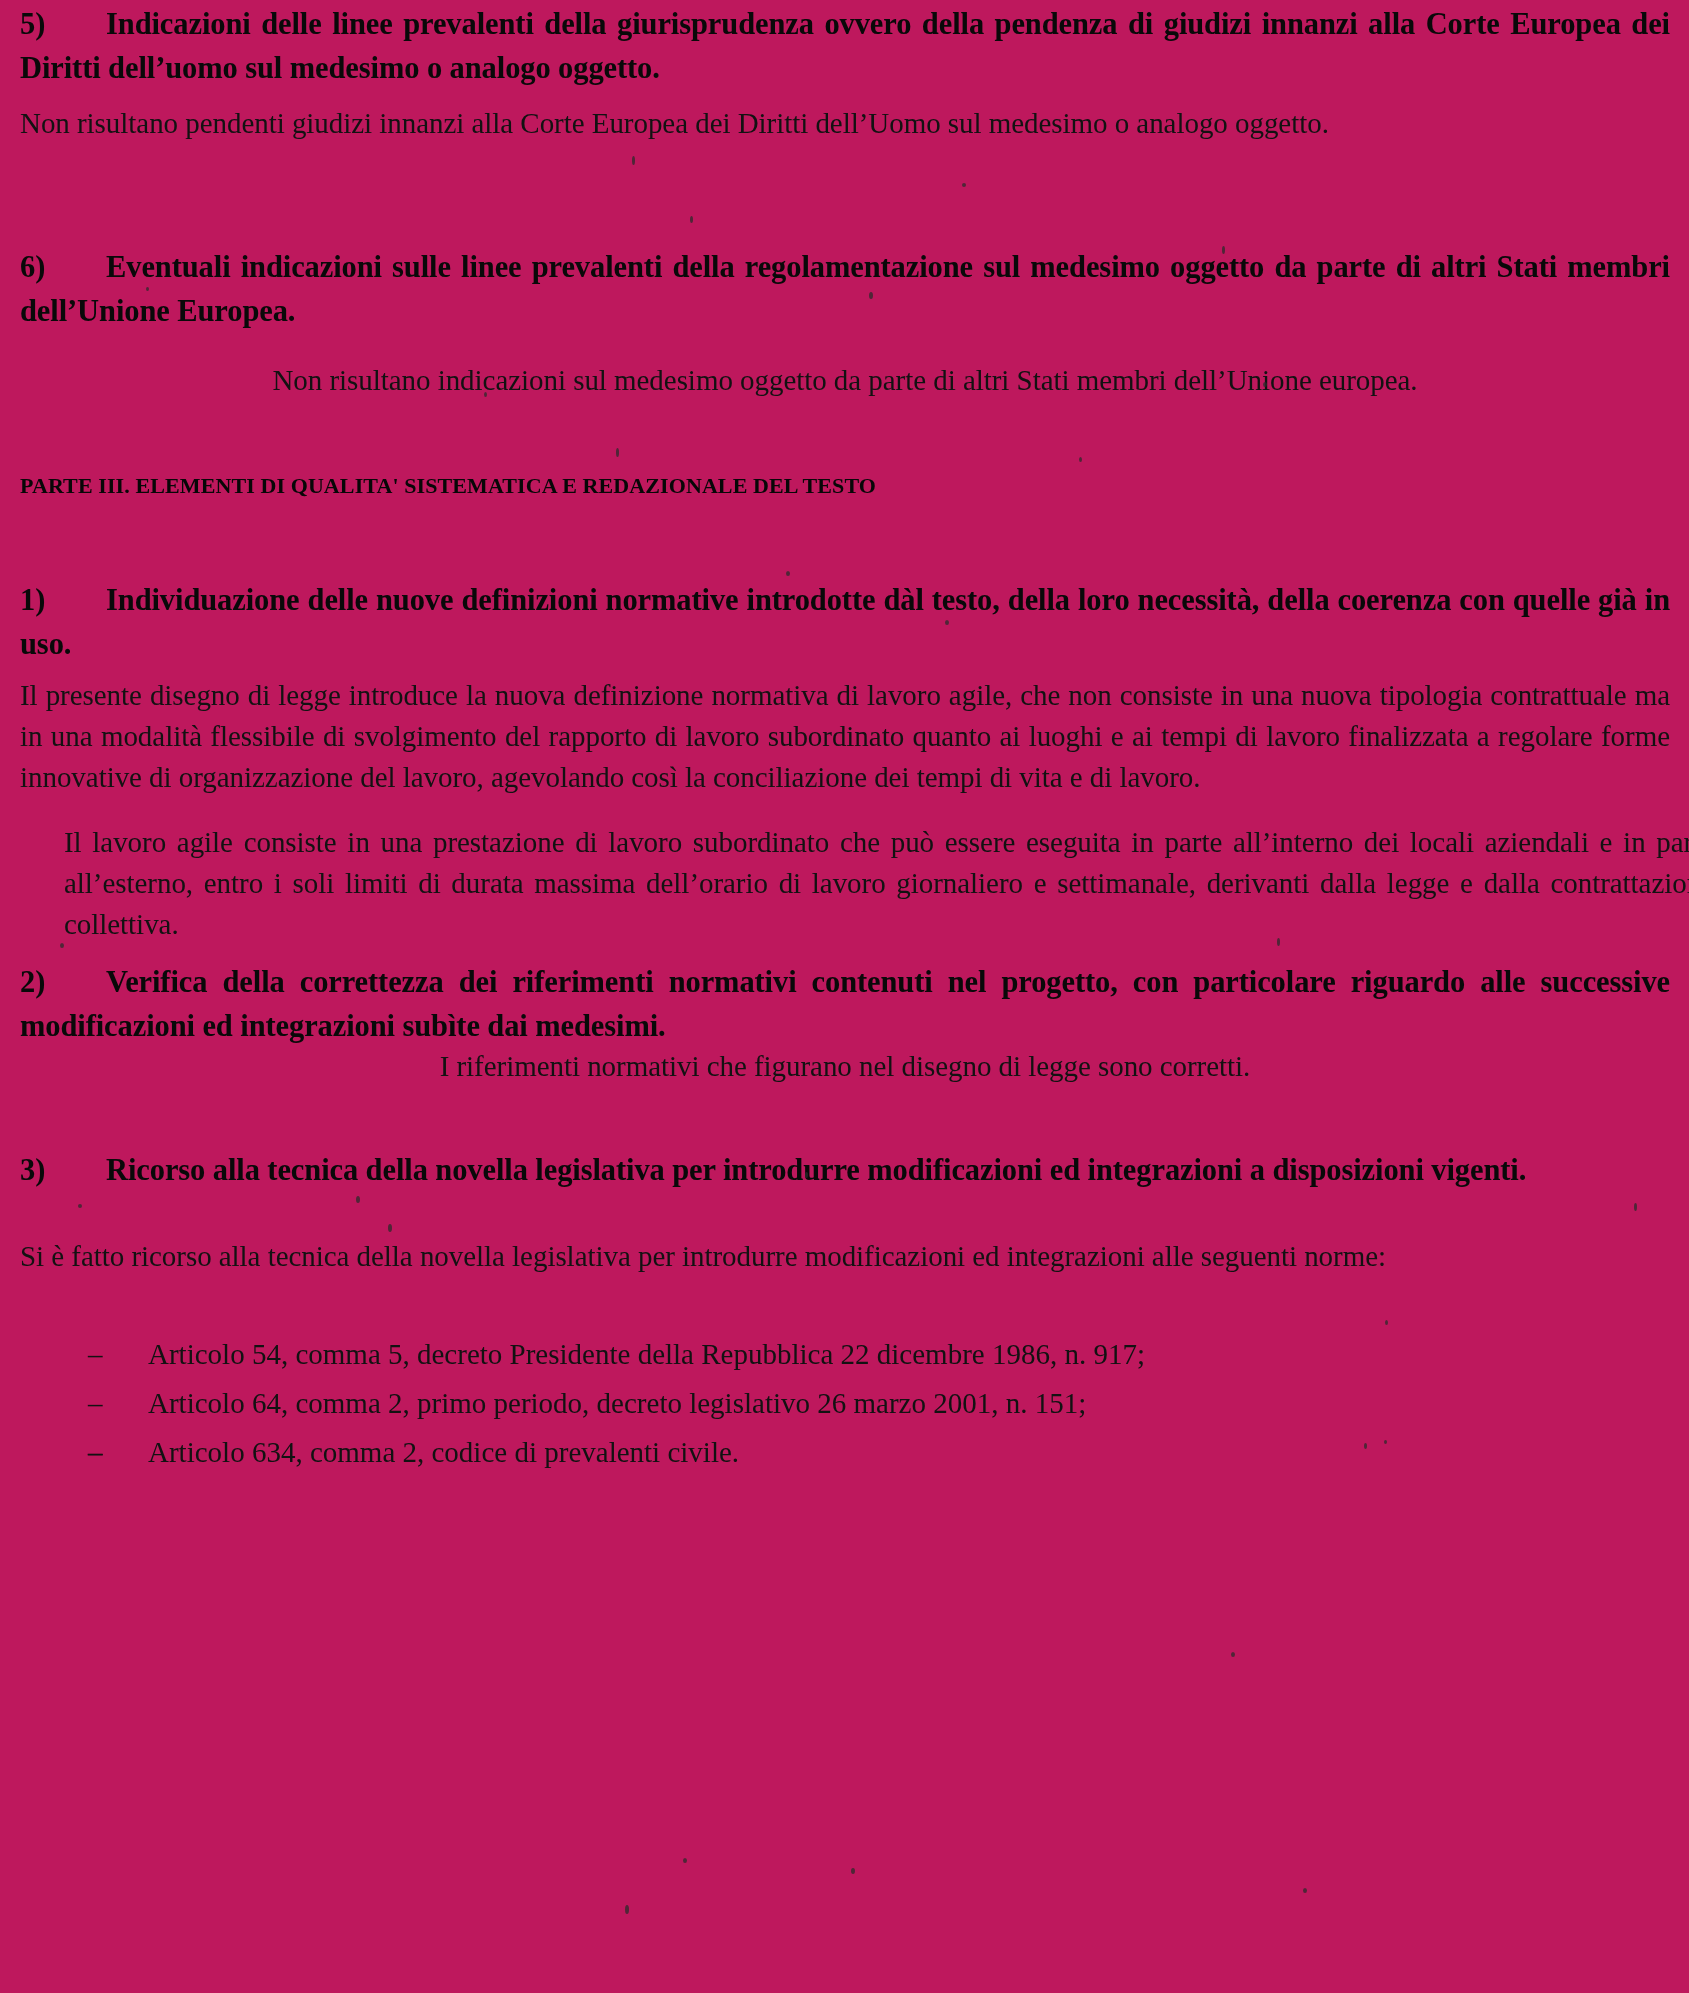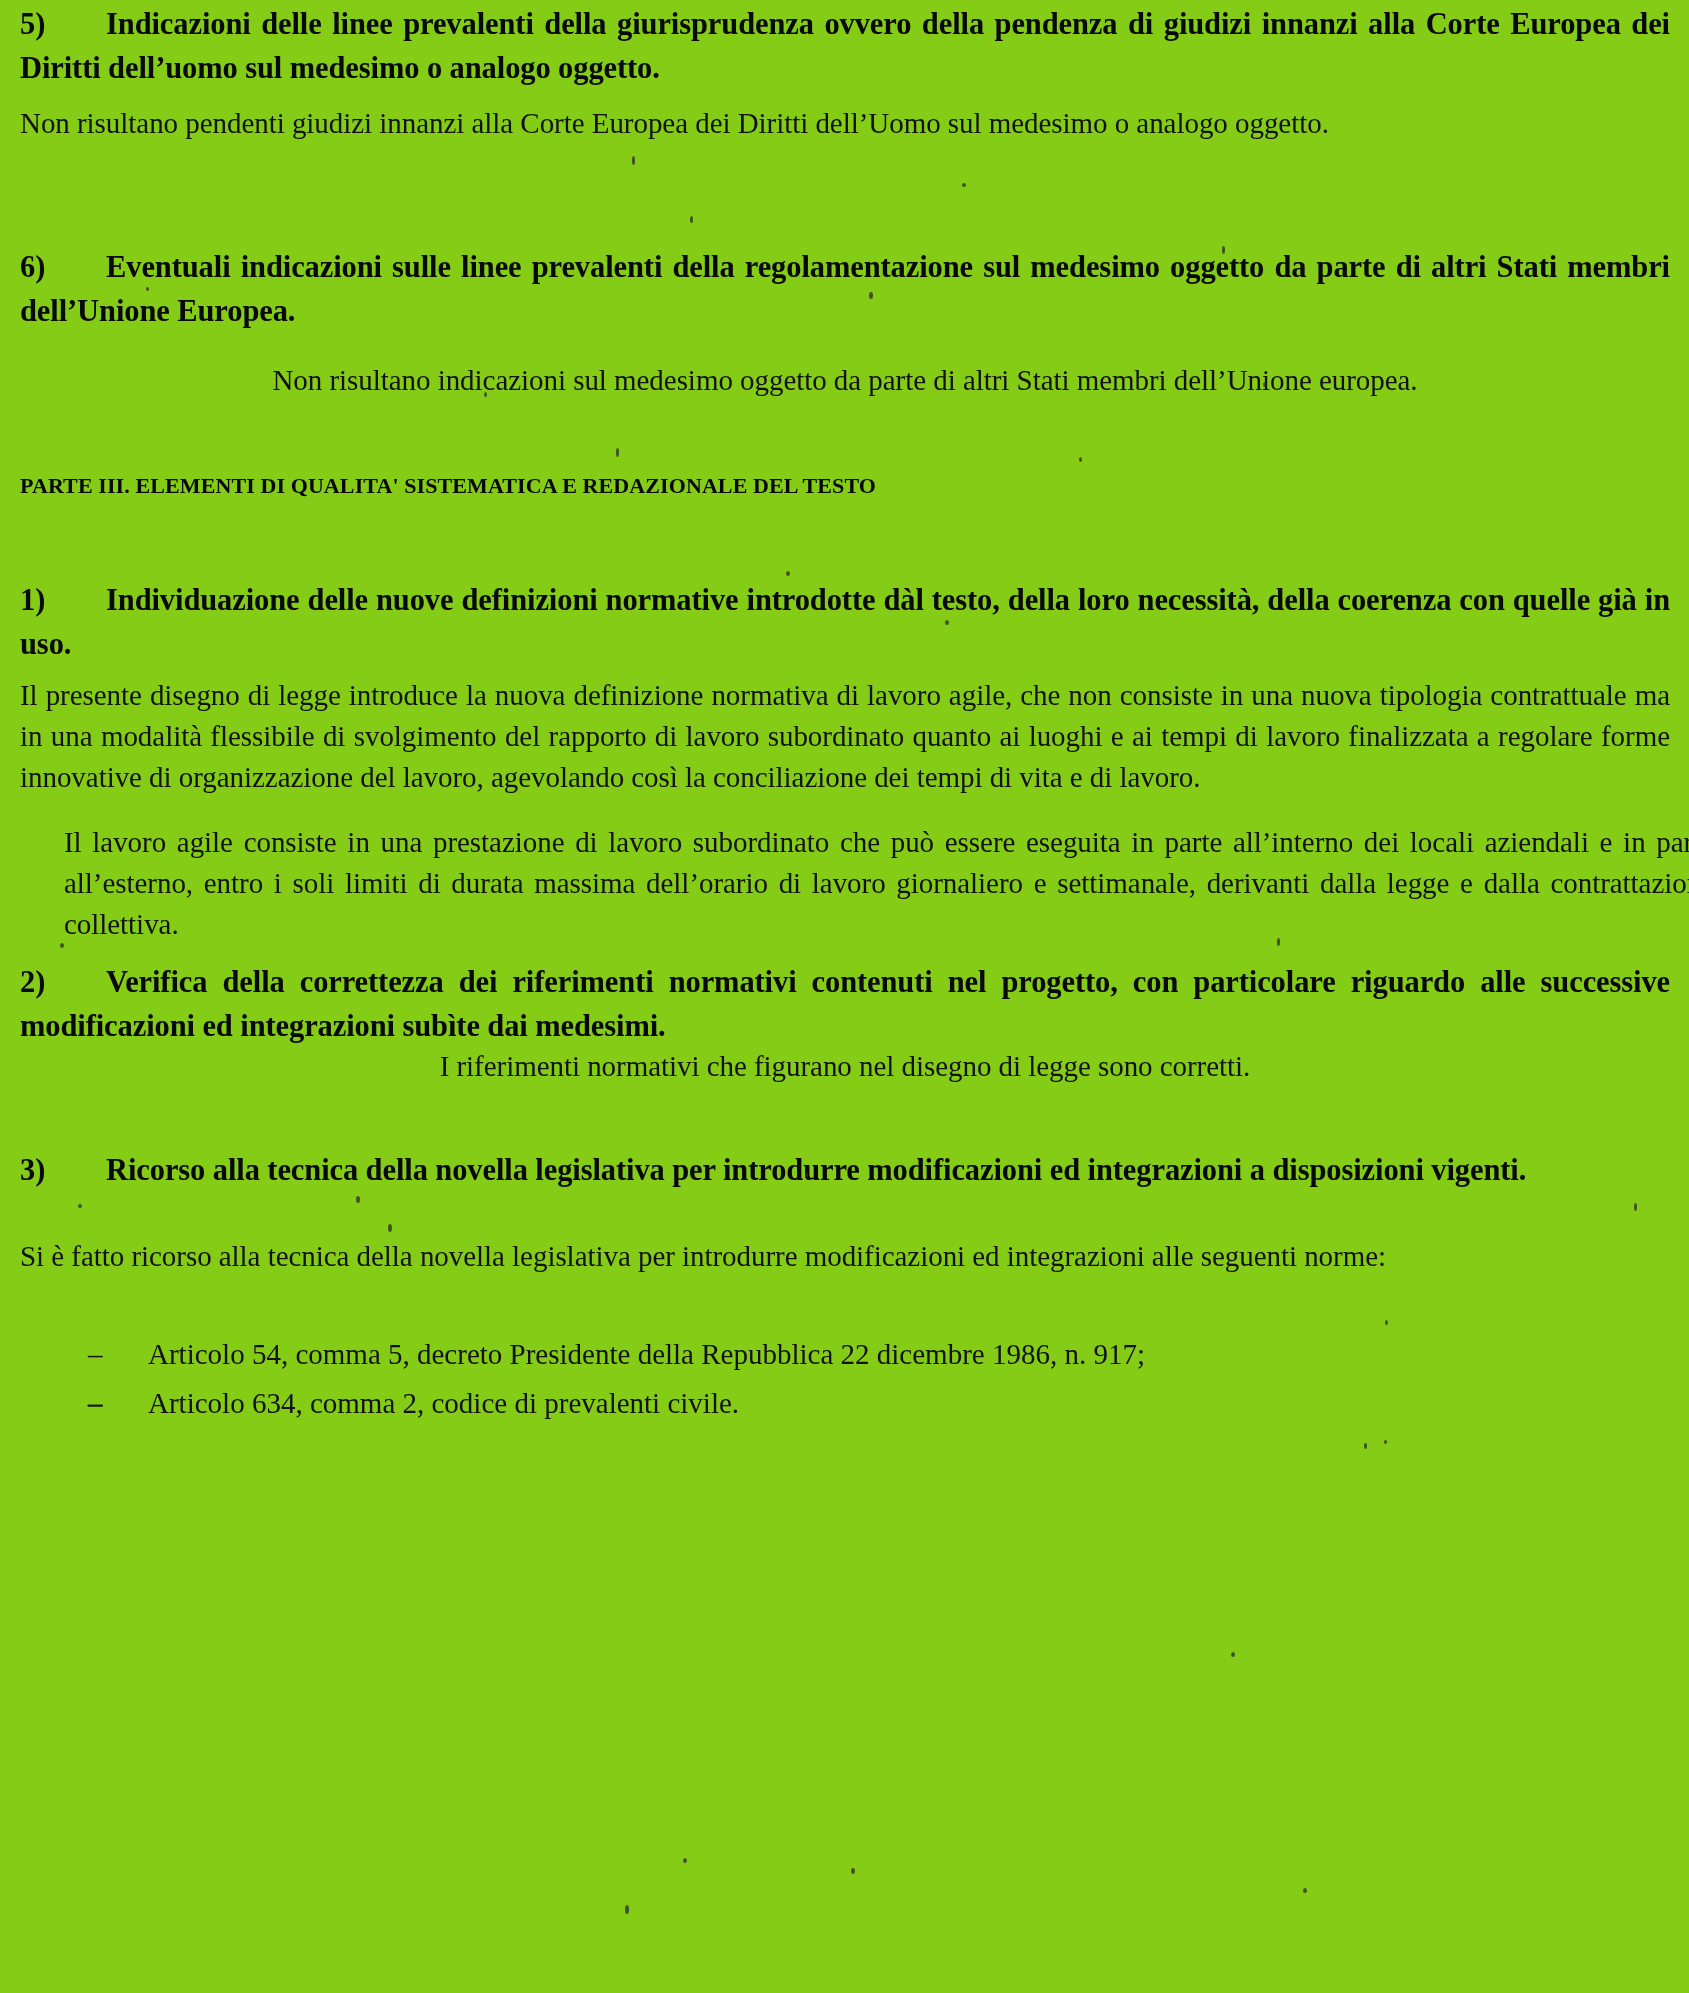--- a/index.html
+++ b/index.html
@@ -19,21 +19,21 @@
 
   .page {
     position: absolute;
     left: 0;
     top: 0;
     width: 1689px;
     height: 1993px;
     padding: 18px;
     box-sizing: border-box;
     
-    background: #84cc16;
+    background: #be185d;
   }
 
   .content {
     position: absolute;
     left: 20px;
     top: 0px;
     width: 1650px;
   }
 
   
@@ -174,21 +174,21 @@
       <p class="q-heading"><span class="num">3)</span><span>Ricorso alla tecnica della novella legislativa per introdurre modificazioni ed integrazioni a disposizioni vigenti.</span></p>
     </div>
 
     <div class="blk" id="blk-p3-body">
       <p class="body-par">Si è fatto ricorso alla tecnica della novella legislativa per introdurre modificazioni ed integrazioni alle seguenti norme:</p>
     </div>
 
     <div class="blk" id="blk-list">
       <ul class="norm-list" id="norm-list">
           <li><span class="dash">–</span><span>Articolo 54, comma 5, decreto Presidente della Repubblica 22 dicembre 1986, n. 917;</span></li>
-          <li><span class="dash">–</span></li>
+          <li><span class="dash">–</span><span>Articolo 64, comma 2, primo periodo, decreto legislativo 26 marzo 2001, n. 151;</span></li>
           <li><span class="dash">–</span></li>
           <li><span class="dash">–</span><span>Articolo 634, comma 2, codice di prevalenti civile.</span></li>
         </ul>
     </div>
 
   </div>
 
   <span class="speck" style="left:632px;  top:156px;  width:3px; height:9px;"></span>
   <span class="speck" style="left:962px;  top:183px;  width:4px; height:4px;"></span>
   <span class="speck" style="left:690px;  top:216px;  width:3px; height:7px;"></span>

